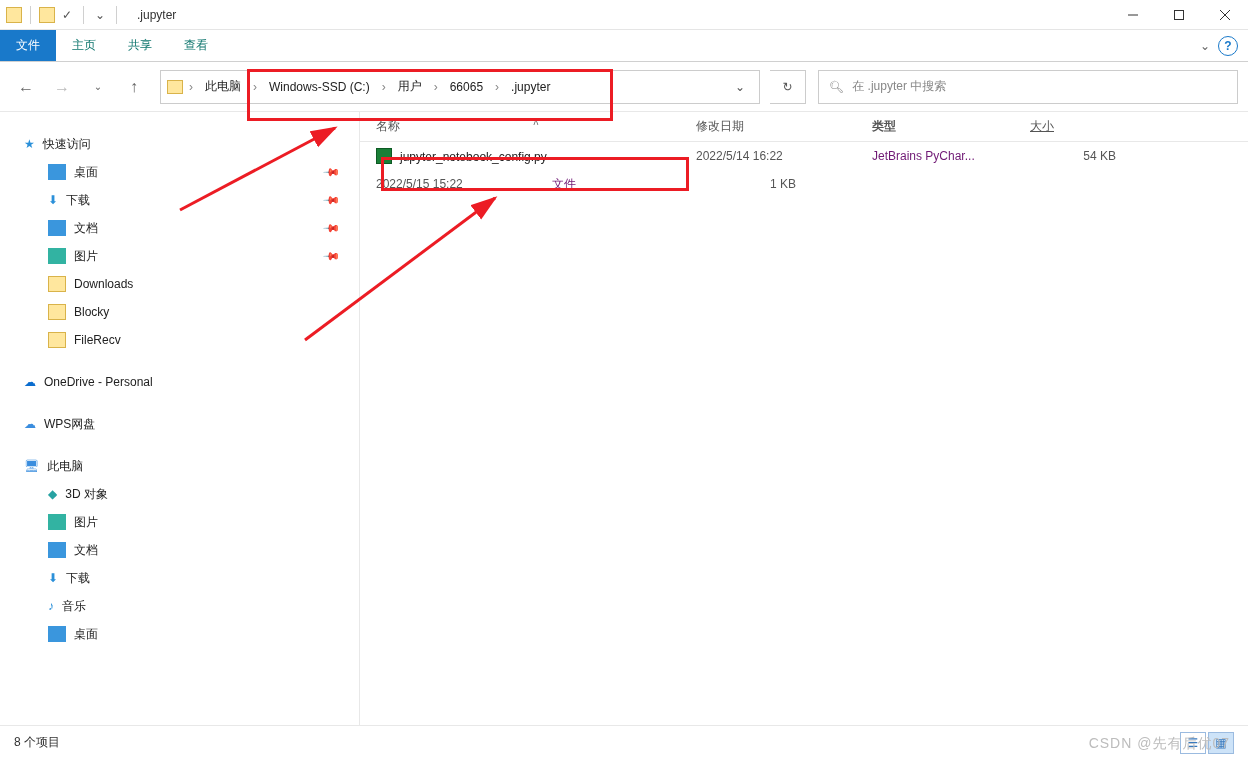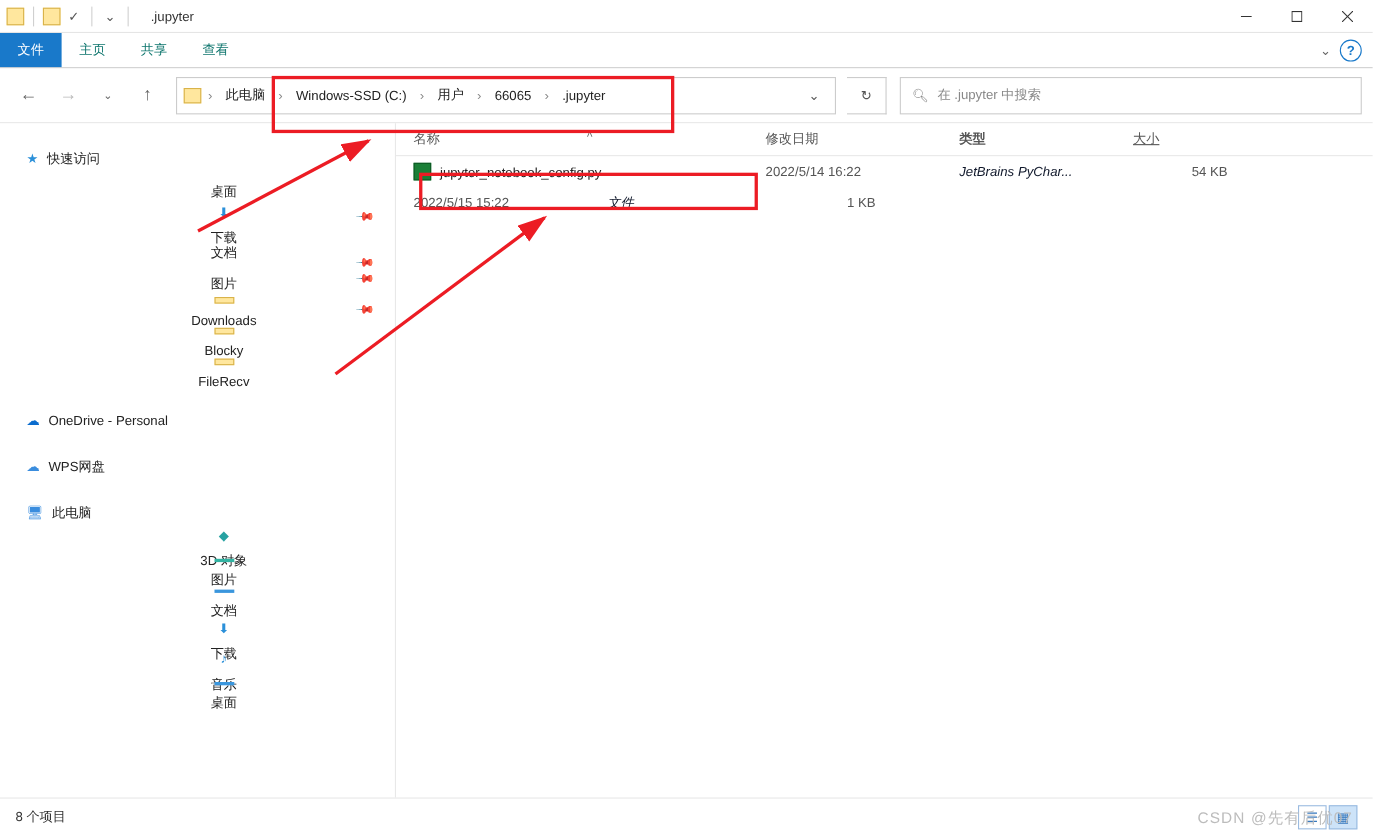--- a/index.html
+++ b/index.html
@@ -26,21 +26,21 @@
 .addr-box { flex: 1; height: 34px; border: 1px solid #ccc; display: flex; align-items: center; padding: 0 6px; gap: 4px; margin: 0 6px; position: relative; }
 .crumb { padding: 4px 6px; color: #222; white-space: nowrap; }
 .crumb-sep { color: #888; padding: 0 2px; }
 .addr-dd { margin-left: auto; color: #555; padding: 0 8px; }
 .refresh-box { width: 36px; height: 34px; border: 1px solid #ccc; border-left: none; display: flex; align-items: center; justify-content: center; color: #555; }
 .search-box { width: 420px; height: 34px; border: 1px solid #ccc; margin-left: 8px; display: flex; align-items: center; padding: 0 10px; color: #888; gap: 8px; }
 
 .body-area { position: absolute; top: 112px; bottom: 34px; left: 0; right: 0; display: flex; }
 .sidebar { width: 360px; border-right: 1px solid #e8e8e8; padding: 18px 0 0 0; overflow: hidden; }
 .tree-item { display: flex; align-items: center; height: 28px; padding-left: 24px; gap: 8px; color: #222; }
-.tree-item.indent { padding-left: 48px; flex-direction: column; }
+.tree-item.indent { padding-left: 48px; }
 .tree-item .pin { margin-left: auto; margin-right: 20px; color: #888; transform: rotate(45deg); font-size: 11px; }
 .tree-icon { width: 18px; height: 16px; display: inline-block; }
 .ico-star { color: #2b90d9; }
 .ico-folder { background: #ffe79e; border: 1px solid #d9b34a; }
 .ico-desk { background: #3a96dd; }
 .ico-down { color: #2b90d9; }
 .ico-doc { background: #3a96dd; }
 .ico-pic { background: #32b3a2; }
 .ico-onedrive { color: #0a6cce; }
 .ico-wps { color: #3a8dde; }
@@ -53,21 +53,21 @@
 .files { flex: 1; display: flex; flex-direction: column; }
 .col-headers { display: flex; height: 30px; align-items: center; border-bottom: 1px solid #e8e8e8; color: #555; padding-left: 16px; }
 .col-name { width: 320px; }
 .col-date { width: 176px; }
 .col-type { width: 158px; font-weight: bold; }
 .col-size { width: 86px; text-align: left; text-decoration: underline; }
 .sort-ind { position: absolute; left: 50%; top: -1px; transform: translateX(-50%); color: #666; font-size: 10px; }
 .filerow { display: flex; height: 28px; align-items: center; padding-left: 16px; color: #222; }
 .filerow .fname { width: 320px; display: flex; align-items: flex-end; gap: 8px; }
 .filerow .fdate { width: 176px; color: #555; }
-.filerow .ftype { width: 158px; color: #0f172a; white-space: nowrap; overflow: hidden; text-overflow: ellipsis; font-style: italic; }
+.filerow .ftype { width: 158px; color: #701a75; white-space: nowrap; overflow: hidden; text-overflow: ellipsis; }
 .filerow .fsize { width: 86px; text-align: right; color: #555; }
 .file-ico { width: 16px; height: 16px; border: 1px solid #999; background: #fafafa; }
 .file-ico.py { background: #1a7f37; border-color: #0d5a24; }
 
 .statusbar { position: absolute; bottom: 0; left: 0; right: 0; height: 34px; border-top: 1px solid #e8e8e8; display: flex; align-items: center; padding: 0 14px; color: #333; }
 .status-views { margin-left: auto; display: flex; gap: 2px; }
 .view-btn { width: 26px; height: 22px; border: 1px solid #9bbbe0; display: flex; align-items: center; justify-content: center; color: #3a7abd; }
 .view-btn.active { background: #cde3f8; }
 
 .watermark { position: absolute; right: 18px; bottom: 6px; color: #bcbcbc; font-size: 14px; letter-spacing: 1px; }

